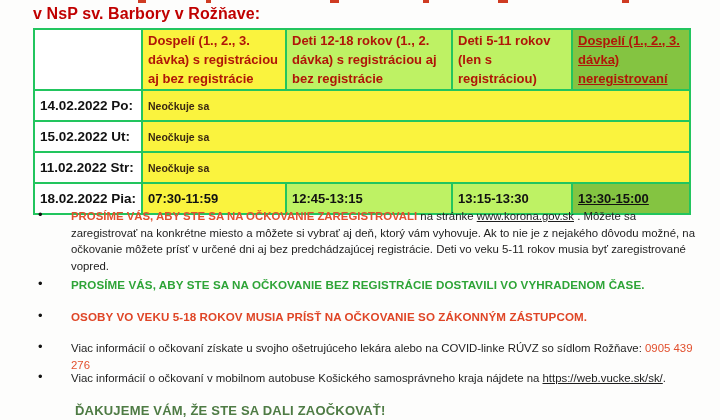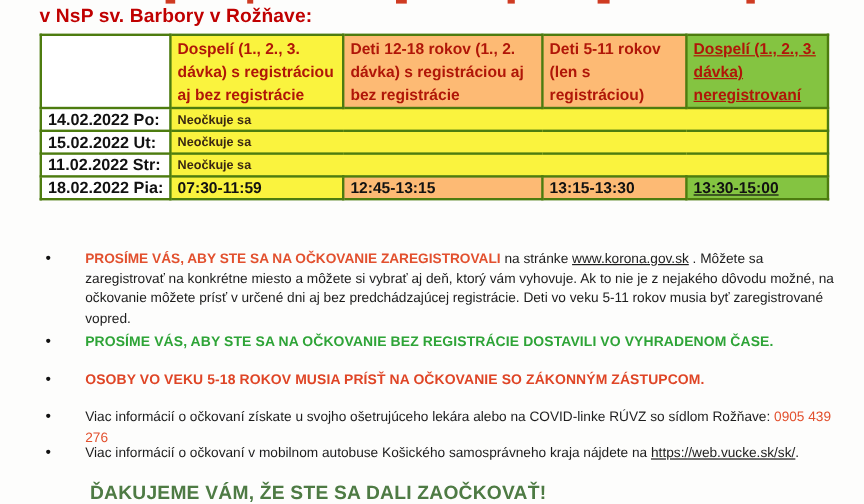--- a/index.html
+++ b/index.html
@@ -15,45 +15,45 @@
   .frags span:nth-child(3){left:330px;width:9px;}
   .frags span:nth-child(4){left:423px;width:6px;}
   .frags span:nth-child(5){left:498px;width:10px;}
   .frags span:nth-child(6){left:622px;width:7px;}
 
   .title{position:absolute;left:33px;top:5px;font-size:16px;font-weight:bold;
          color:#c00000;letter-spacing:0.1px;}
 
   table.sched{position:absolute;left:33px;top:28px;border-collapse:collapse;
               table-layout:fixed;width:656px;}
-  table.sched td{border:2px solid #4d7c0f;padding:1px 5px;box-sizing:border-box;}
+  table.sched td{border:2px solid #22c55e;padding:1px 5px;box-sizing:border-box;}
   .hdr td{vertical-align:top;font-size:13px;font-weight:bold;color:#b01608;
           line-height:19px;height:60px;padding-top:3px;}
   .c-blank{background:#ffffff;}
   .c-yellow{background:#faf33e;}
-  .c-tan{background:#fdba74;}
+  .c-tan{background:#bef264;}
   .c-green{background:#84c441;text-decoration:underline;}
   .datecell{background:#ffffff;font-size:13.5px;font-weight:bold;color:#111;
             white-space:nowrap;}
-  tr.r{height:19px;}
+  tr.r{height:31px;}
   .nv{font-size:10.5px;font-weight:bold;color:#3a2812;vertical-align:middle;margin-left:34px;}
   .time{font-size:13px;font-weight:bold;color:#111;vertical-align:middle;}
 
   .bullet{position:absolute;left:38px;width:664px;font-size:11.4px;color:#1d1d1d;
           line-height:16.5px;}
   .bullet .dot{position:absolute;left:0;top:-1px;font-size:13px;color:#111;}
   .bullet .txt{display:block;margin-left:33px;}
   .lead{color:#e2502e;font-weight:bold;}
   .g{color:#2ea437;font-weight:bold;letter-spacing:0.1px;}
   .r-em{color:#df4526;font-weight:bold;letter-spacing:0.1px;}
   .phone{color:#e2502e;font-weight:normal;}
   a.lnk{color:#1d1d1d;text-decoration:underline;}
   .b-caps{font-size:11.6px;}
 
-  .footer{position:absolute;left:75px;top:403px;font-size:16px;font-weight:bold;
+  .footer{position:absolute;left:75px;top:403px;font-size:13px;font-weight:bold;
           color:#4e7b44;letter-spacing:0.2px;}
 </style>
 </head>
 <body>
 
 <div class="page">
 
   <div class="frags">
     <span></span>
       <span></span>

